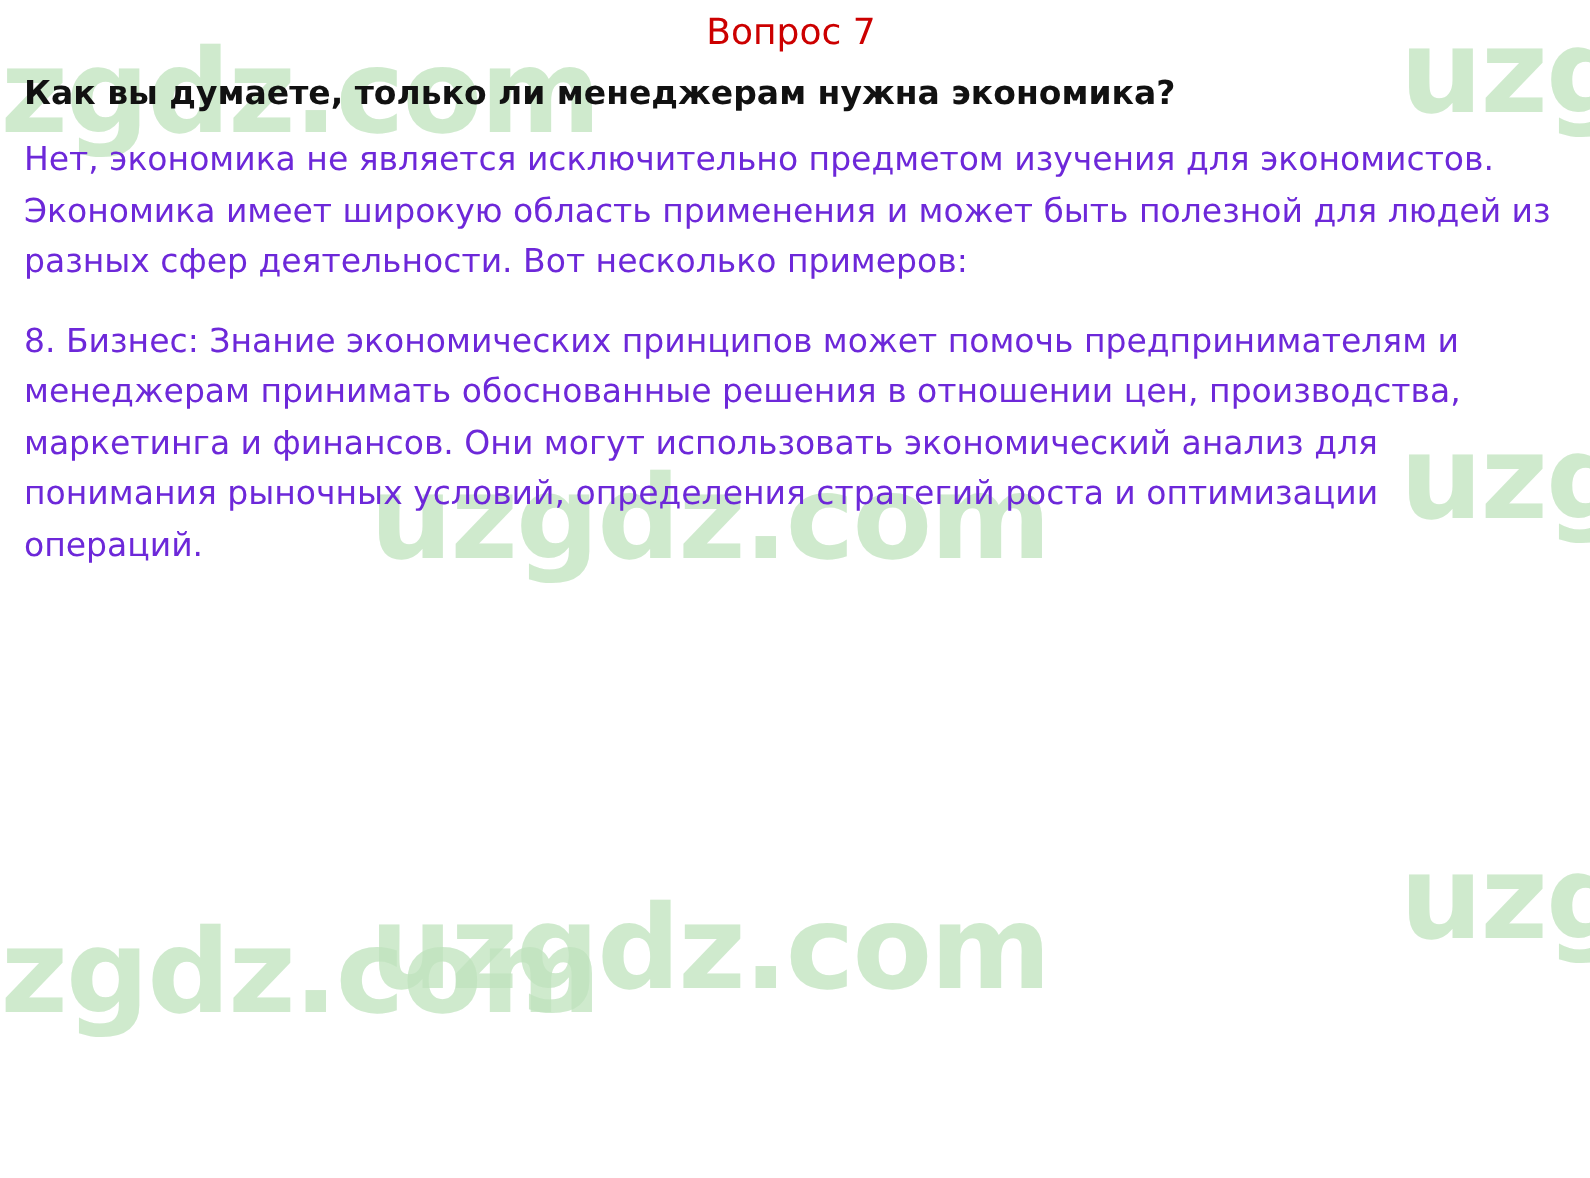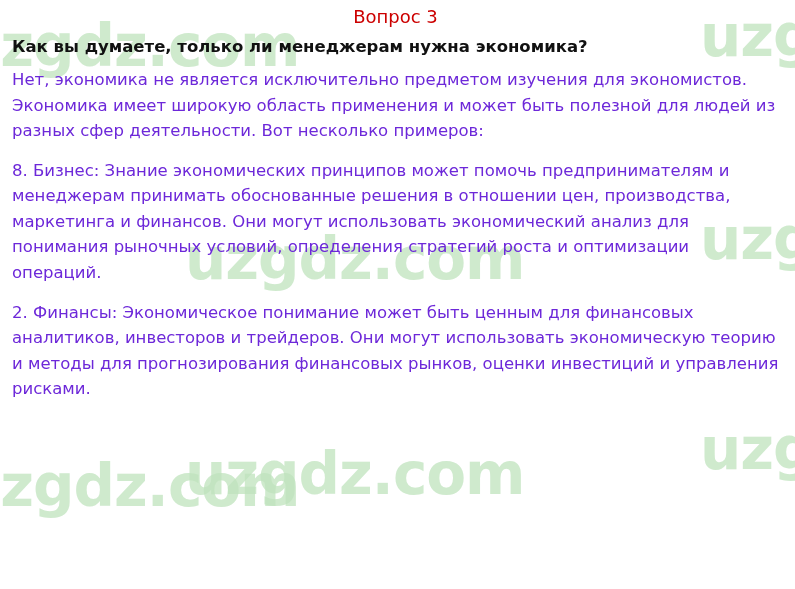--- a/index.html
+++ b/index.html
@@ -88,20 +88,19 @@
     <div class="wm wm-a wm1">uzgdz.com</div>
     <div class="wm wm-a wm2">uzgdz.com</div>
     <div class="wm wm-a wm3">uzgdz.com</div>
     <div class="wm wm-b wm4">uzgdz.com</div>
     <div class="wm wm-b wm5">uzgdz.com</div>
     <div class="wm wm-b wm6">uzgdz.com</div>
     <div class="wm wm-b wm7">uzgdz.com</div>
   </div>
 
   <div class="content">
-    <h1 class="q-title">Вопрос 3</h1>
+    <h1 class="q-title">Вопрос 7</h1>
     <p class="q-prompt">Как вы думаете, только ли менеджерам нужна экономика?</p>
     <p class="para">Нет, экономика не является исключительно предметом изучения для экономистов. Экономика имеет широкую область применения и может быть полезной для людей из разных сфер деятельности. Вот несколько примеров:</p>
     <p class="para">8. Бизнес: Знание экономических принципов может помочь предпринимателям и менеджерам принимать обоснованные решения в отношении цен, производства, маркетинга и финансов. Они могут использовать экономический анализ для понимания рыночных условий, определения стратегий роста и оптимизации операций.</p>
-    <p class="para">2. Финансы: Экономическое понимание может быть ценным для финансовых аналитиков, инвесторов и трейдеров. Они могут использовать экономическую теорию и методы для прогнозирования финансовых рынков, оценки инвестиций и управления рисками.</p>
   </div>
 
 </div>
 
 </body></html>

